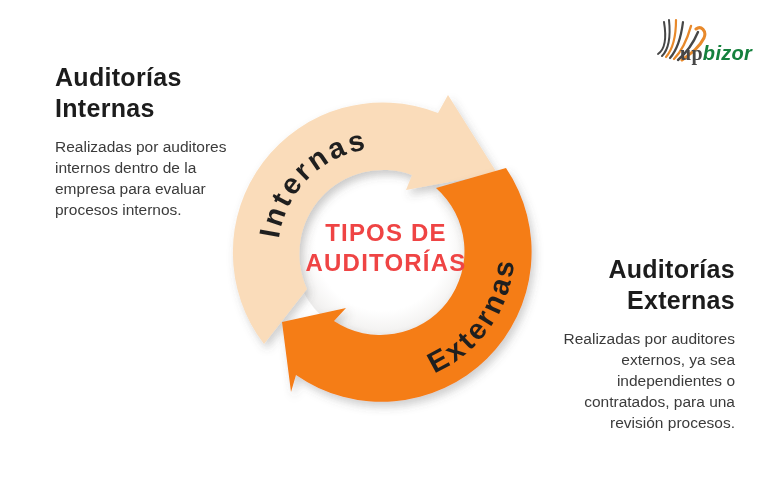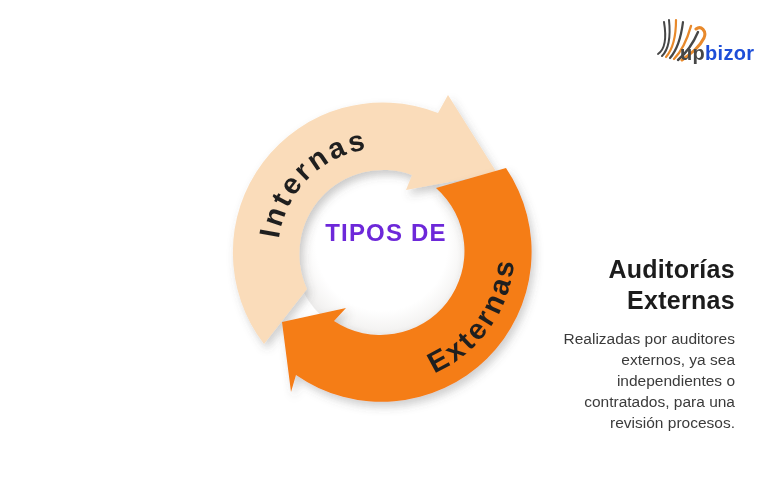--- a/index.html
+++ b/index.html
@@ -32,21 +32,21 @@
   .right-block { right: 33px; top: 254px; width: 185px; text-align: right; }
 
   
   .center-title {
     position: absolute;
     left: 284px;
     top: 218px;
     width: 204px;
     text-align: center;
     font-weight: bold;
-    color: #6d28d9;
+    color: #ef4444;
     font-size: 24px;
     line-height: 30px;
     letter-spacing: 1.2px;
   }
 
   
   .diagram-svg { position: absolute; left: 0; top: 0; }
   .arc-label {
     font-family: "Liberation Sans", sans-serif;
     font-weight: bold;
@@ -60,22 +60,22 @@
   .logo-icon { position: absolute; left: 2px; top: 2px; }
   .logo-text {
     position: absolute;
     left: 30px;
     top: 36px;
     font-size: 20px;
     font-weight: bold;
     letter-spacing: 0.3px;
     white-space: nowrap;
   }
-  .logo-up    { color: #474747; }
-  .logo-bizor { color: #1d4ed8; }
+  .logo-up    { color: #474747; font-family: Liberation Serif, serif; }
+  .logo-bizor { color: #15803d; font-style: italic; }
 </style>
 </head>
 <body>
 
 <div class="canvas">
 
   <svg class="diagram-svg" width="768" height="488" viewBox="0 0 768 488">
     <defs>
       <radialGradient id="innerGlow" cx="50%" cy="46%" r="55%">
         <stop offset="0%" stop-color="#ffffff"></stop>
@@ -113,22 +113,27 @@
     <text class="arc-label">
       <textPath href="#internasPath" startOffset="50%" text-anchor="middle">Internas</textPath>
     </text>
     <text class="arc-label">
       <textPath href="#externasPath" startOffset="50%" text-anchor="middle">Externas</textPath>
     </text>
   </svg>
 
   <div class="center-title">
     <div>TIPOS DE</div>
+    <div>AUDITORÍAS</div>
   </div>
 
+  <div class="text-block left-block">
+    <div class="block-title">Auditorías Internas</div>
+    <div class="block-desc">Realizadas por auditores internos dentro de la empresa para evaluar procesos internos.</div>
+  </div>
 
   <div class="text-block right-block">
     <div class="block-title">Auditorías Externas</div>
     <div class="block-desc">Realizadas por auditores externos, ya sea independientes o contratados, para una revisión procesos.</div>
   </div>
 
   <div class="logo">
     <svg class="logo-icon" width="60" height="54" viewBox="0 0 60 54" fill="none" stroke-linecap="round">
       <path d="M 6,46 C 12,42 15,32 12,14" stroke="#474747" stroke-width="2"></path>
       <path d="M 10,48 C 16,42 19,31 17,12" stroke="#474747" stroke-width="2"></path>

